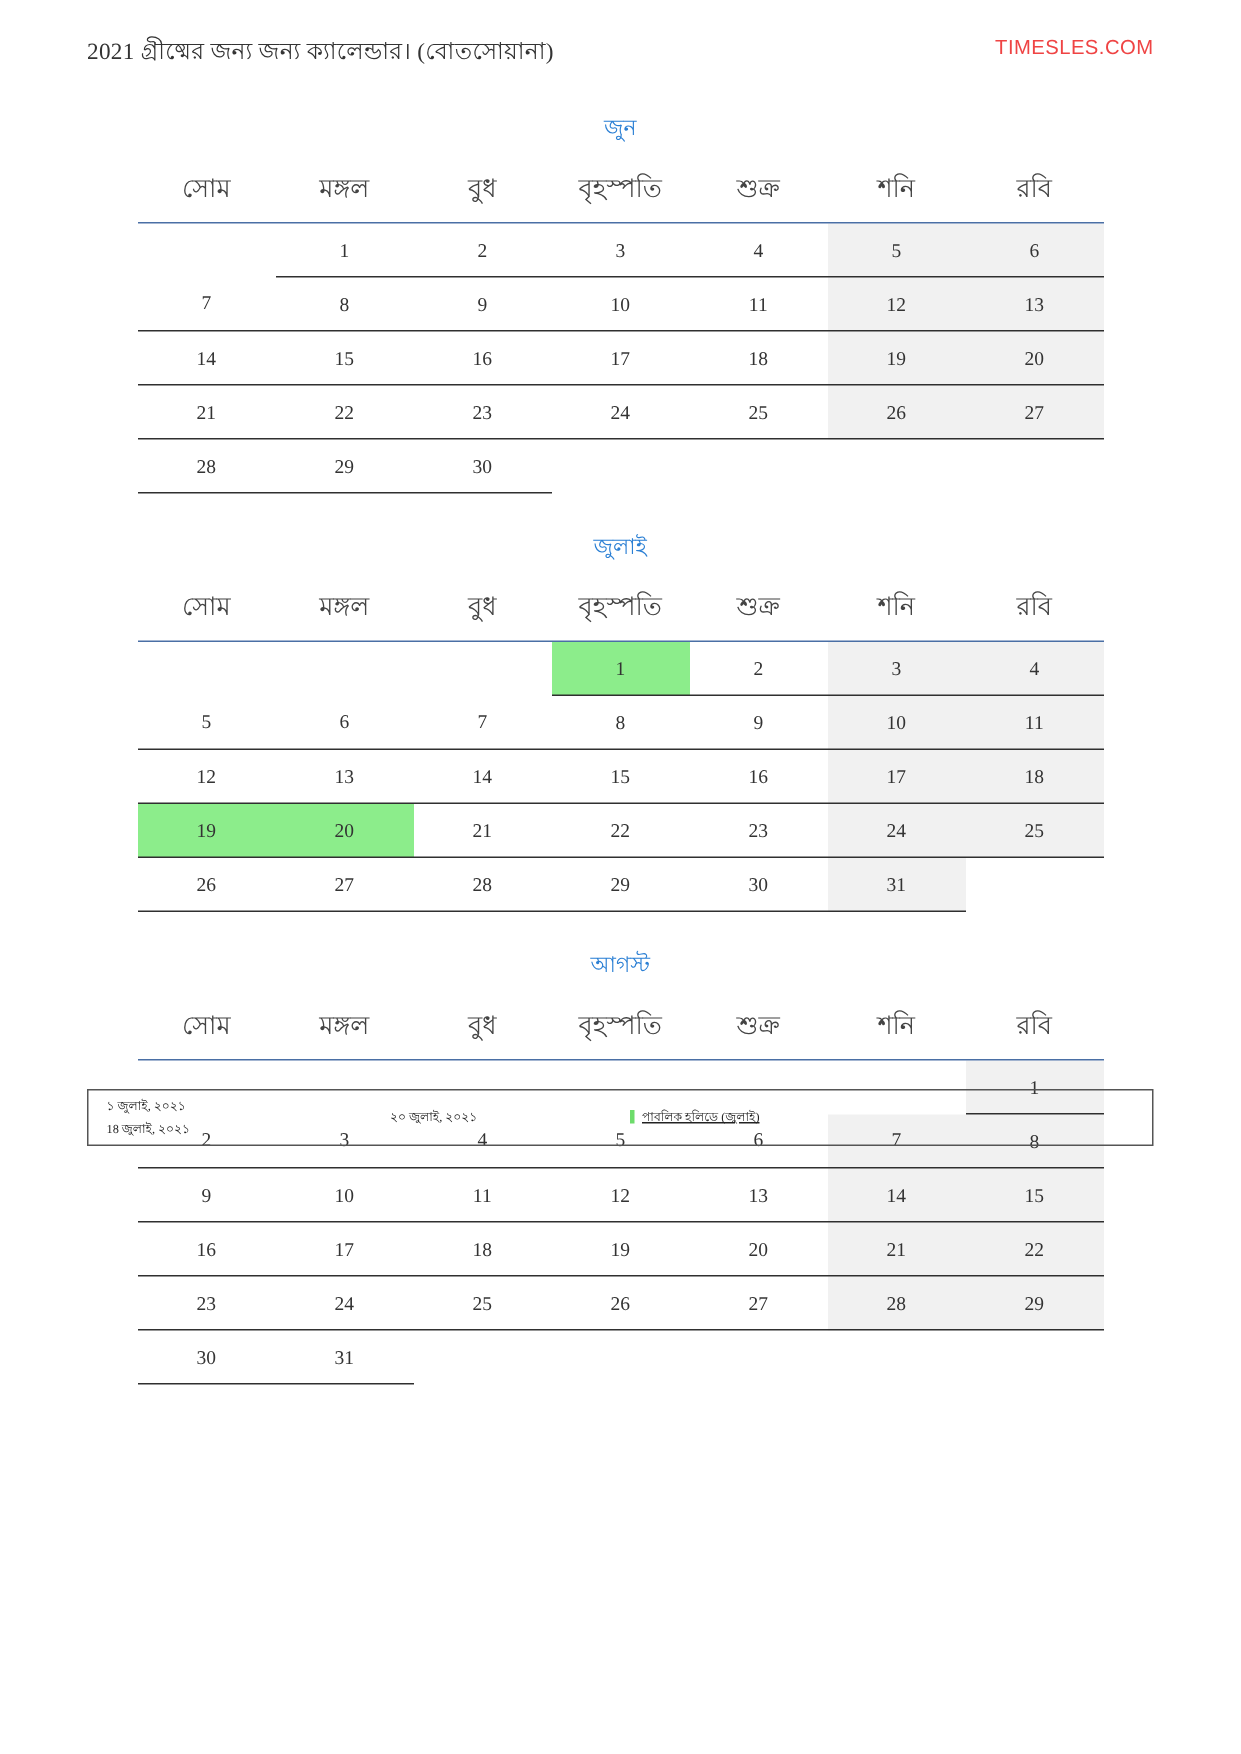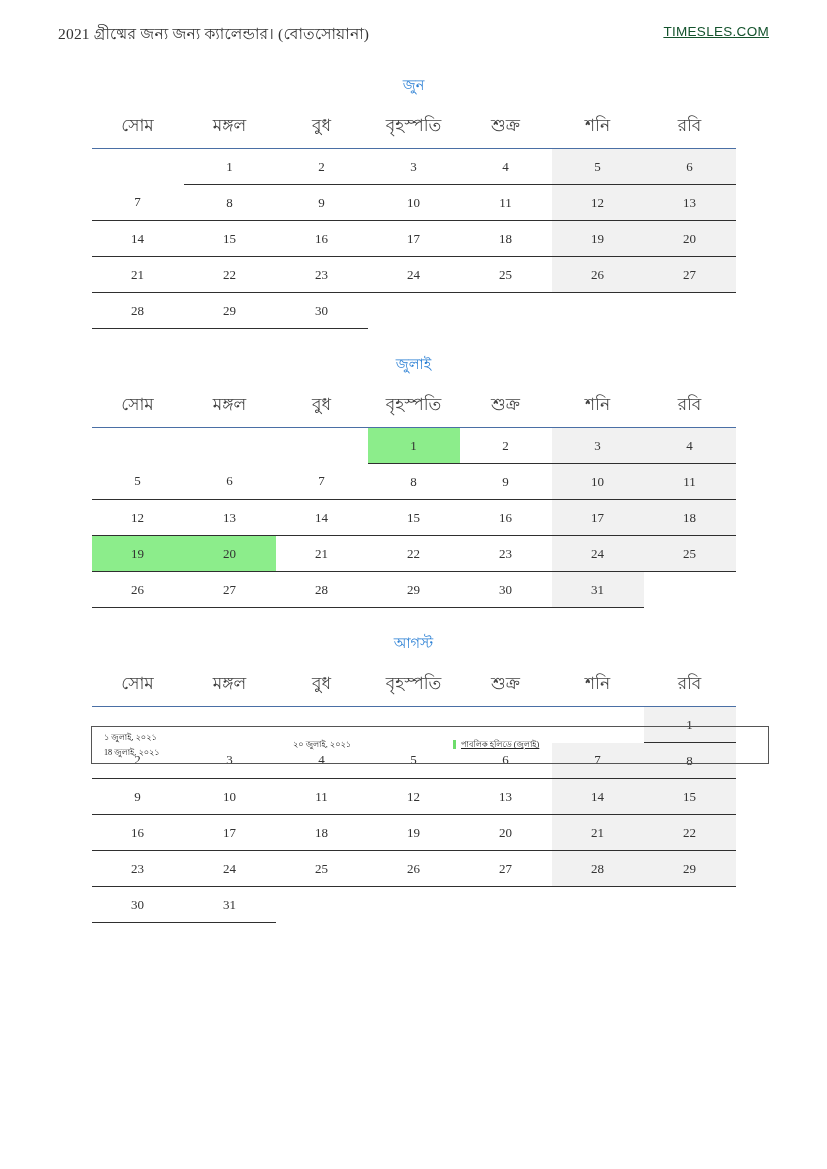--- a/index.html
+++ b/index.html
@@ -28,25 +28,24 @@
     margin-bottom: 26px;
   }
   .doc-title {
     font-size: 15.5px;
     color: #333;
     letter-spacing: 0.2px;
     font-family: "Liberation Serif", "DejaVu Serif", serif;
   }
   .brand {
     font-size: 13.5px;
-    color: #14532d;
+    color: #ef4444;
     font-family: "Liberation Sans", sans-serif;
     letter-spacing: 0.3px;
     padding-top: 2px;
-    text-decoration: underline;
   }
   .month-block {
     margin-bottom: 22px;
     margin-top: 24px;
   }
   .month-name {
     text-align: center;
     color: #2a7fd4;
     font-size: 14.5px;
     margin-bottom: 12px;
@@ -89,21 +88,20 @@
     position: absolute;
     left: 58px;
     right: 58px;
     bottom: 218px;
     border: 1px solid #555;
     height: 38px;
     display: flex;
     align-items: center;
     padding: 0 6px;
     box-sizing: border-box;
-    margin-left: 33px;
   }
   .legend-col {
     display: flex;
     flex-direction: column;
     justify-content: center;
     gap: 5px;
   }
   .legend-col.dates { width: 175px; padding-left: 6px; }
   .legend-col.names1 { width: 205px; }
   .legend-col.dates2 { width: 160px; padding-left: 14px; }

